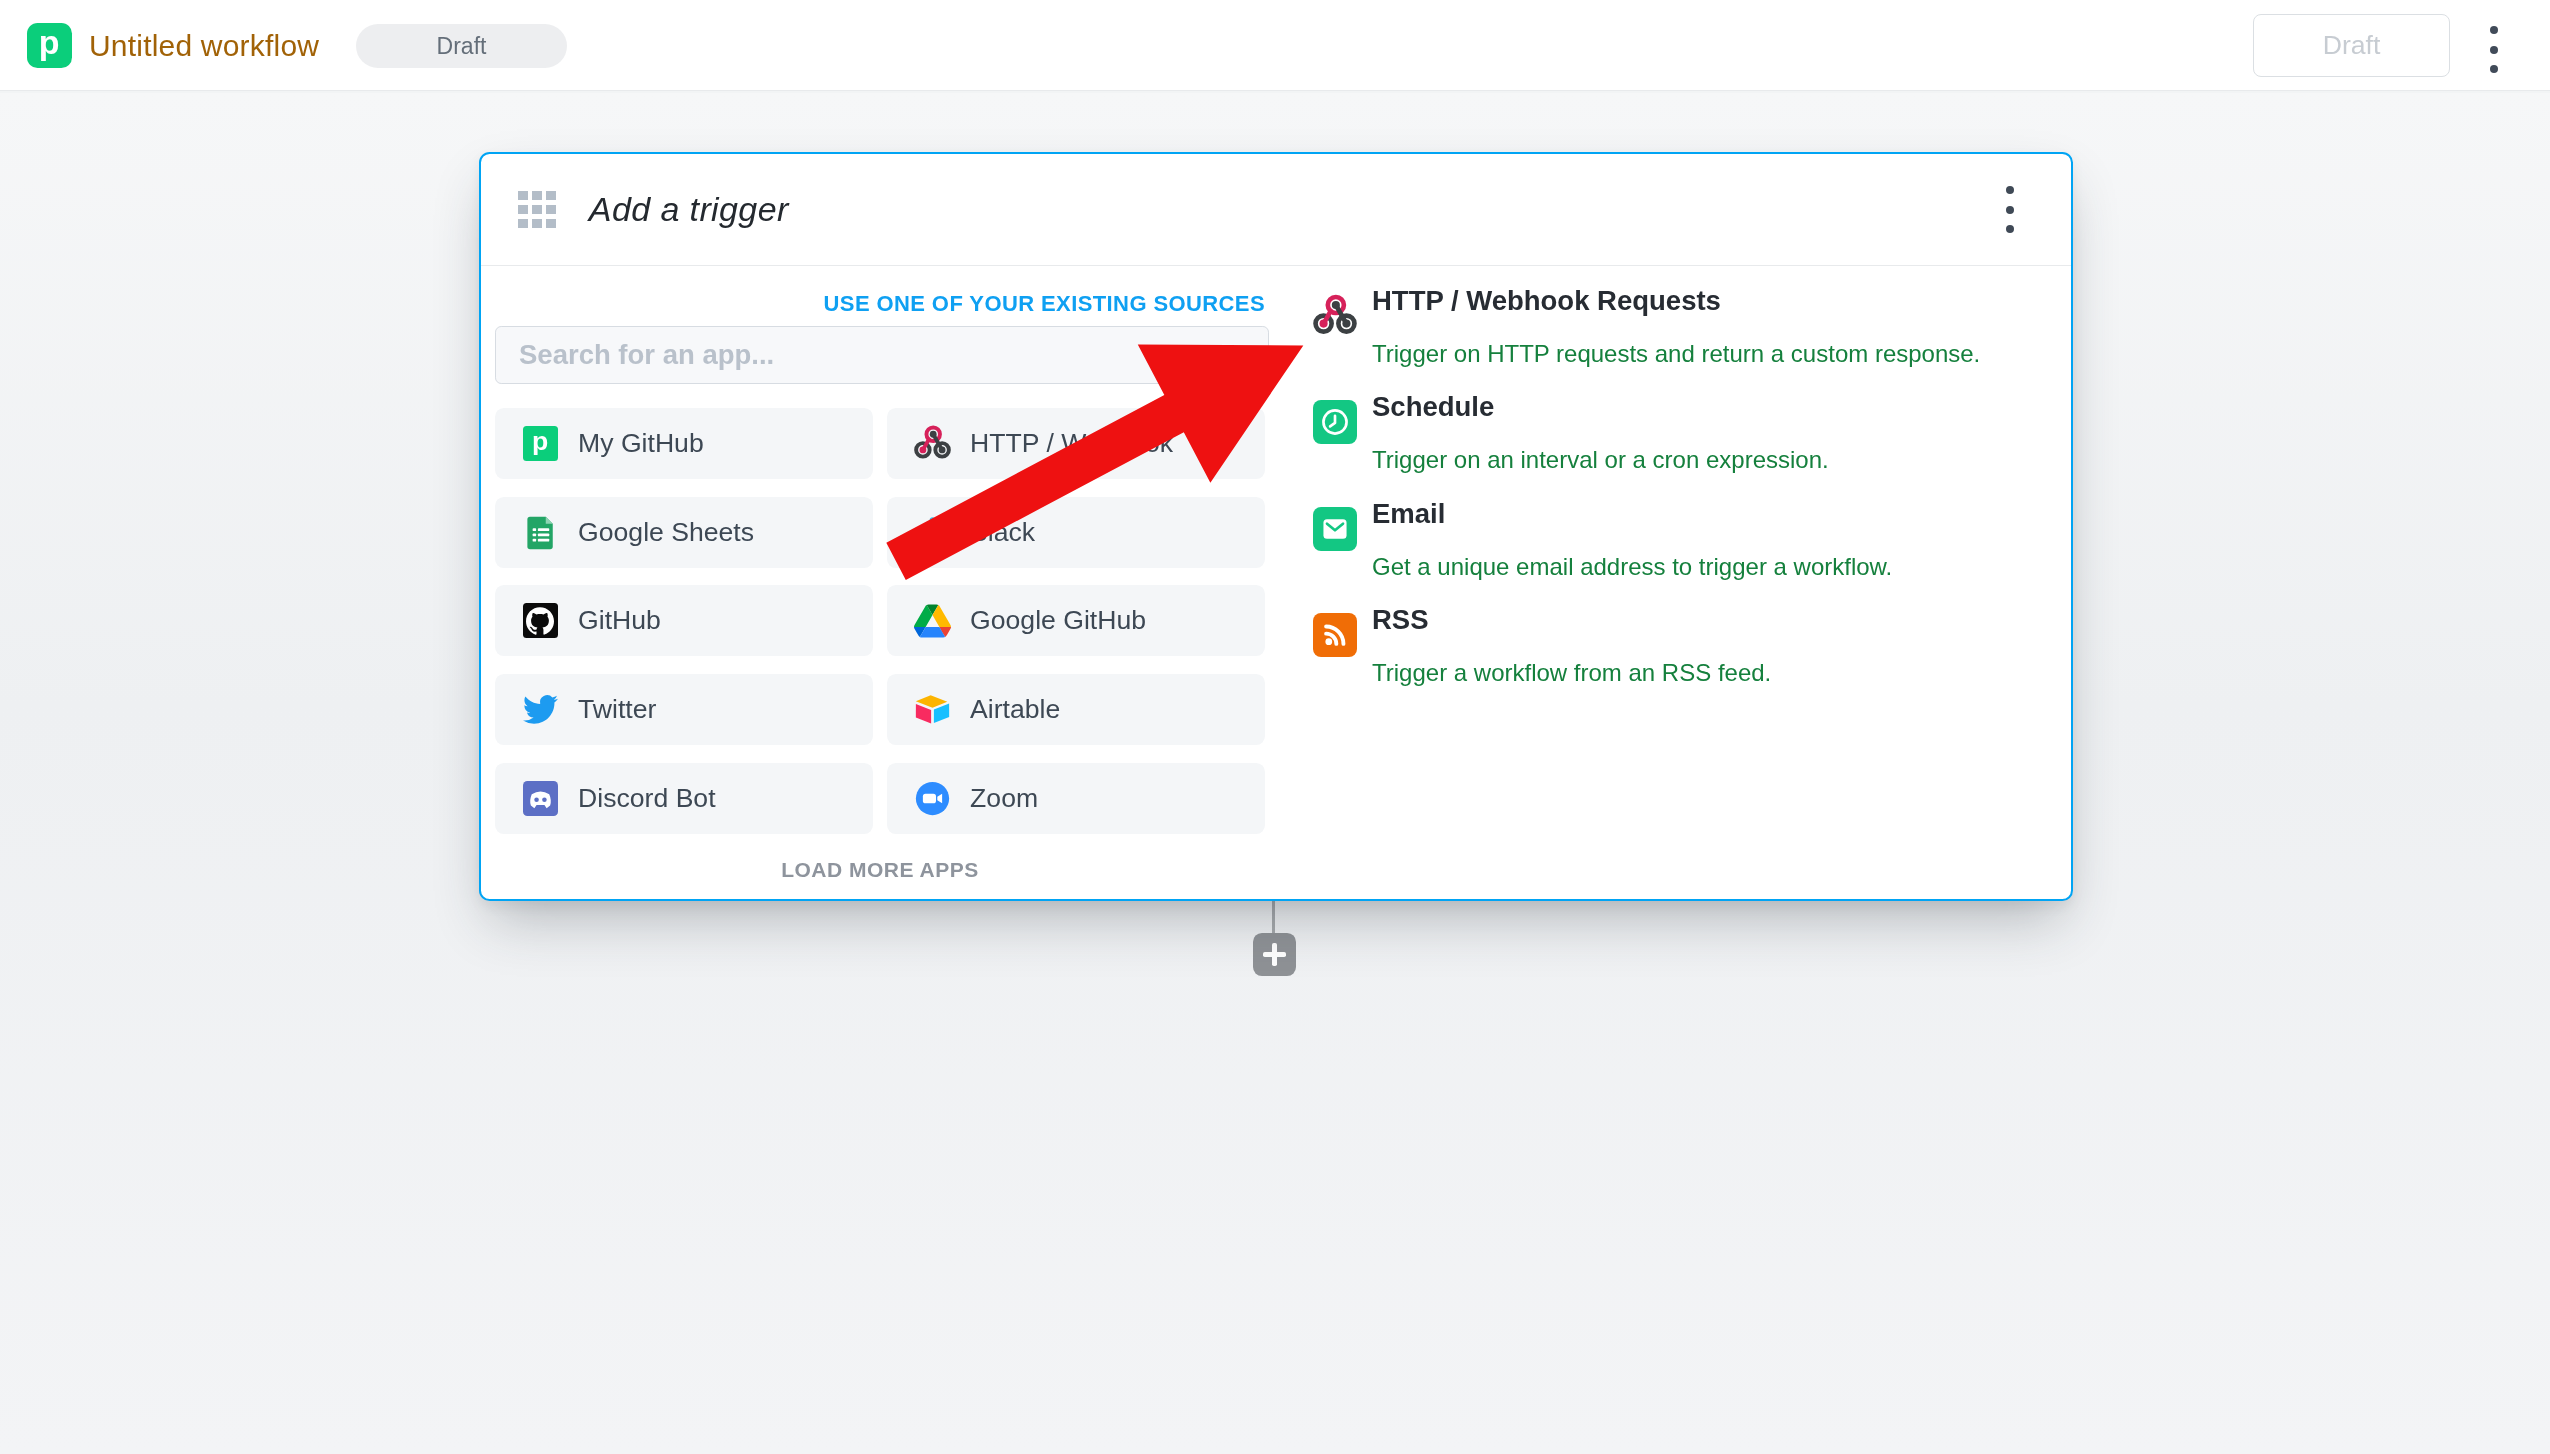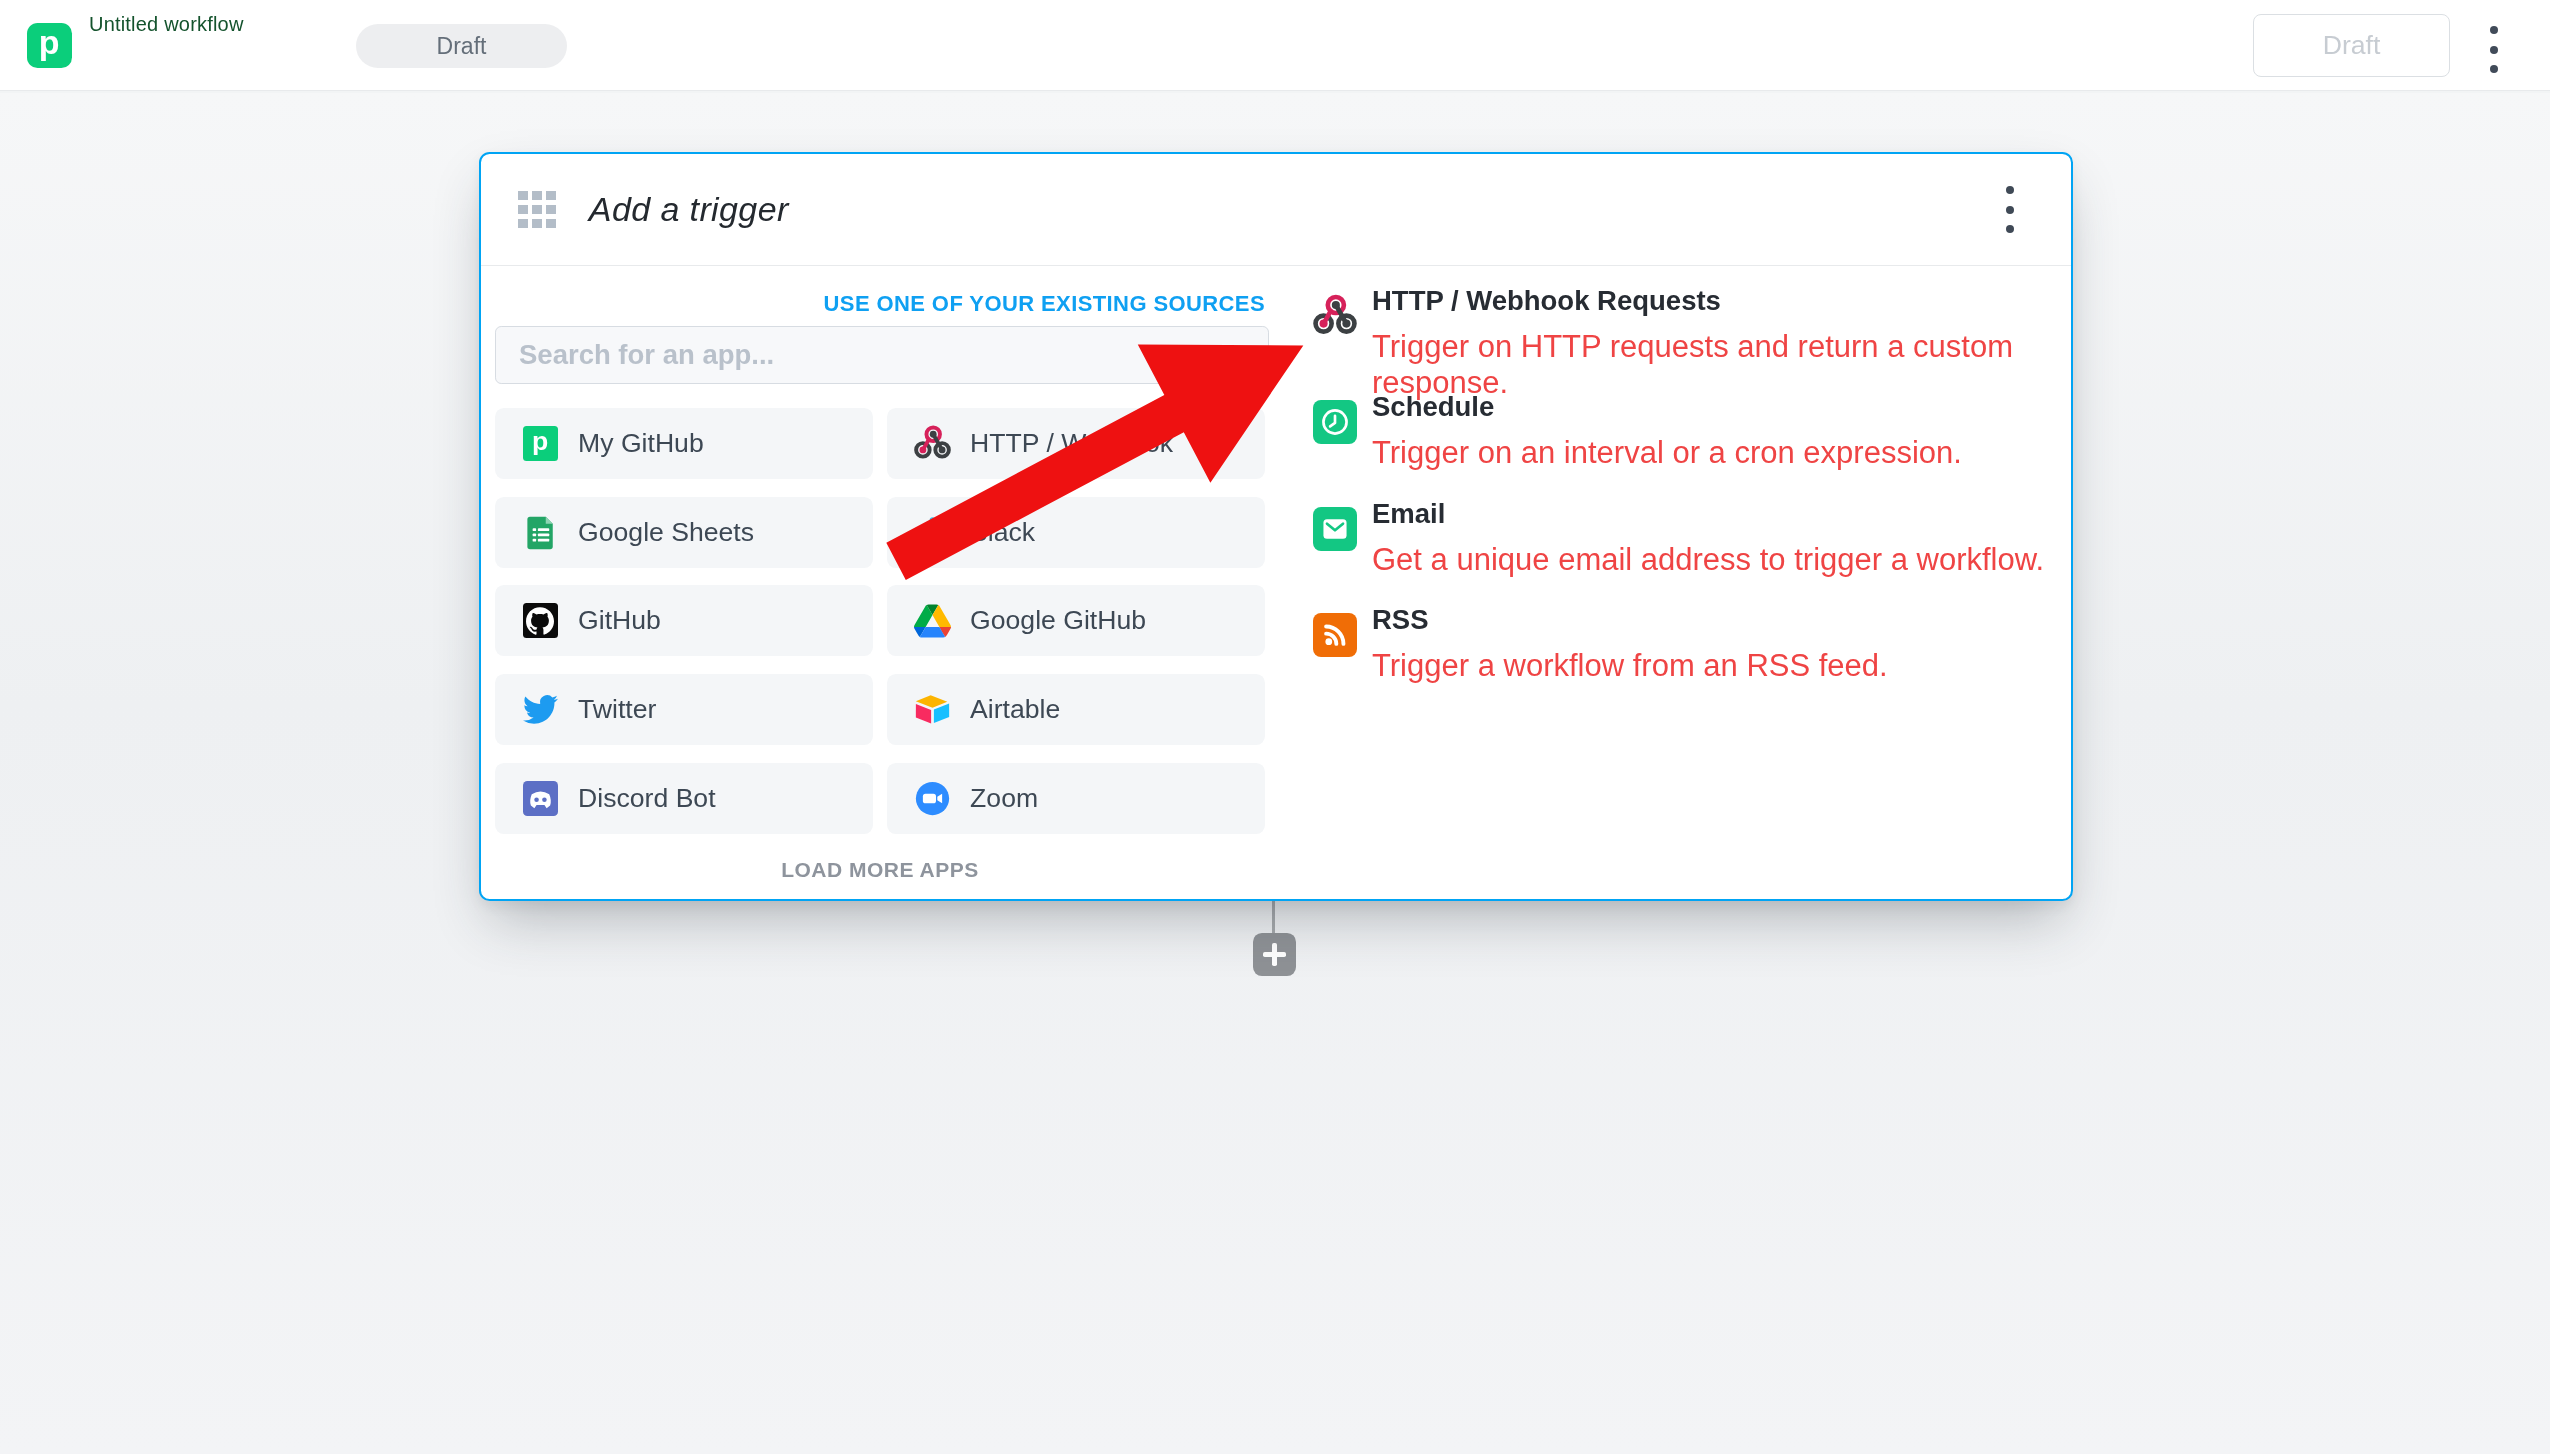--- a/index.html
+++ b/index.html
@@ -16,21 +16,21 @@
     position: absolute; left: 0; top: 0; width: 2550px; height: 91px;
     background: #ffffff; border-bottom: 1.8px solid #e8eaec;
     display: flex; align-items: center; z-index: 100;
   }
   .logo {
     position: absolute; left: 26.6px; top: 23px; width: 45px; height: 45px;
     border-radius: 10.6px; background: #0bce7b; color: #fff;
     font-size: 34px; font-weight: bold; display: flex; align-items: center; justify-content: center;
     padding-bottom: 5.3px;
   }
-  .wf-title { position: absolute; left: 89px; top: 13px; font-size: 20px; font-weight: 500; color: #14532d; letter-spacing: 0.2px; }
+  .wf-title { position: absolute; left: 89px; top: 29px; font-size: 30px; font-weight: 500; color: #a16207; letter-spacing: 0.2px; }
   .draft-pill {
     position: absolute; left: 356px; top: 24px; width: 211px; height: 44px; border-radius: 22px;
     background: #edeef0; color: #646e79; font-size: 23px;
     display: flex; align-items: center; justify-content: center;
   }
   .deploy-btn {
     position: absolute; left: 2253px; top: 14px; width: 197px; height: 63px;
     background: #fff; border: 1.8px solid #dbdfe3; border-radius: 8px;
     color: #c7ccd2; font-size: 26.6px; font-weight: 500;
     display: flex; align-items: center; justify-content: center;
@@ -91,21 +91,21 @@
     position: absolute; left: 14px; top: 704px; width: 770px; text-align: center;
     color: #8e949d; font-size: 21px; font-weight: bold; letter-spacing: 0.5px; cursor: pointer;
   }
 
   
   .trigger-row { position: absolute; left: 832px; width: 744px; display: flex; cursor: pointer; }
   .trig-ic { width: 44px; height: 44px; flex: 0 0 44px; margin-top: 8.9px; }
   .trig-badge { width: 44px; height: 44px; border-radius: 8px; display: flex; align-items: center; justify-content: center; }
   .trig-text { margin-left: 15px; }
   .trig-title { font-size: 27.5px; font-weight: bold; color: #272c33; }
-  .trig-desc { font-size: 31px; color: #ef4444; margin-top: 12px; }
+  .trig-desc { font-size: 24px; color: #15803d; margin-top: 23px; }
 
   
   .connector { position: absolute; left: 1272px; top: 901px; width: 2.7px; height: 34px; background: #a7aaad; }
   .plus-btn {
     position: absolute; left: 1253px; top: 933px; width: 43px; height: 43px;
     background: #8f9296; border-radius: 8.9px; cursor: pointer;
   }
   .plus-btn .ph, .plus-btn .pv { position: absolute; background: #ffffff; border-radius: 1.8px; }
   .plus-btn .ph { left: 9.7px; top: 18.6px; width: 23px; height: 5.3px; }
   .plus-btn .pv { left: 18.6px; top: 9.7px; width: 5.3px; height: 23px; }

